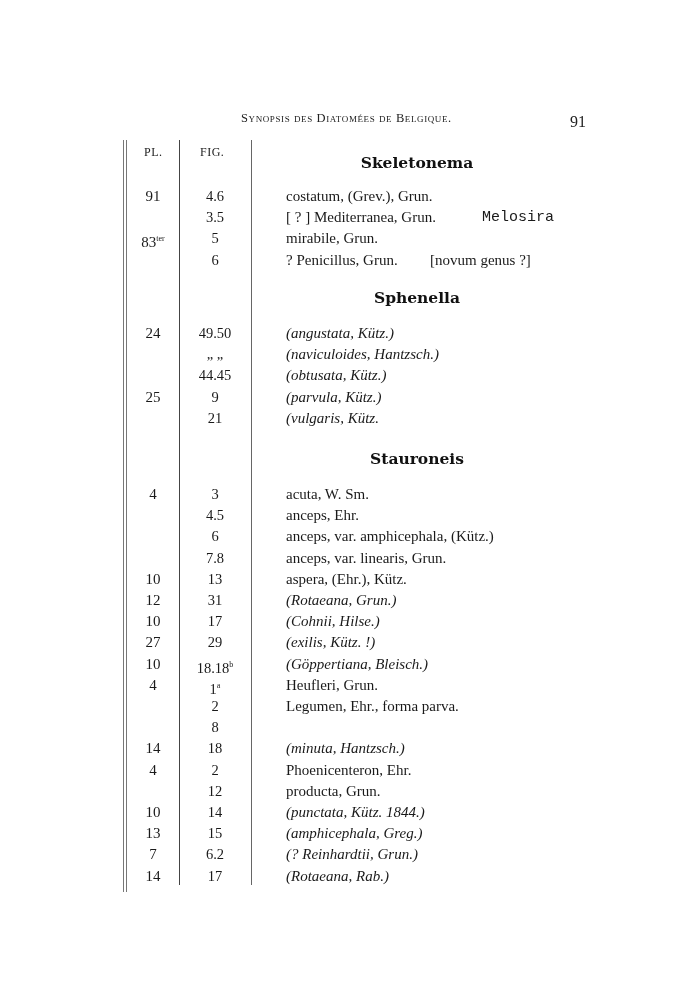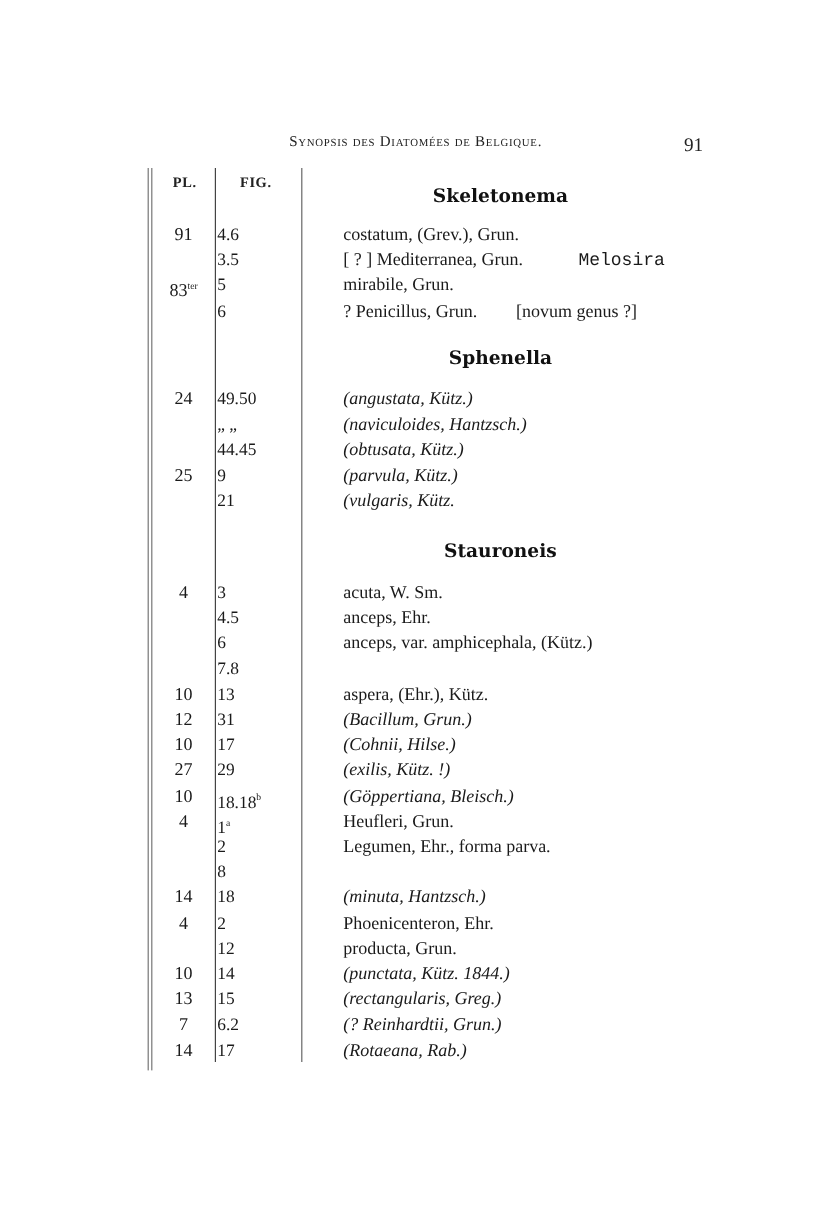--- a/index.html
+++ b/index.html
@@ -17,35 +17,35 @@
   }
   .page-number {
     position: absolute; left: 570px; top: 2px; font-size: 16px; color: #222;
   }
   .rule { position: absolute; background: #555; }
   .rule-left-a { left: 123px; top: 140px; width: 1px; height: 752px; background:#777; }
   .rule-left-b { left: 126px; top: 140px; width: 1px; height: 752px; background:#777; }
   .rule-pl { left: 179px; top: 140px; width: 1px; height: 745px; background:#444; }
   .rule-fig { left: 251px; top: 140px; width: 1px; height: 745px; background:#666; }
 
-  .col-head { position: absolute; top: 145px; font-size: 12px; letter-spacing: 0.5px; color:#222;font-weight:bold; }
+  .col-head { position: absolute; top: 145px; font-size: 12px; letter-spacing: 0.5px; color:#222; }
   .col-head.pl { left: 144px; }
   .col-head.fig { left: 200px; }
 
   .section-title {
     position: absolute; left: 252px; width: 330px; text-align: center;
     font-family: "DejaVu Serif", serif; font-weight: bold; font-size: 15.5px; color:#111;
   }
   .row { position: absolute; left: 0; width: 700px; height: 21px; font-size: 15px; line-height: 21px; }
   .row .pl {
     position: absolute; left: 130px; width: 46px; text-align: center; font-size: 15px;
   }
   .row .pl sup { font-size: 8px; vertical-align: 6px; }
   .row .fig {
-    position: absolute; left: 181px; width: 68px; text-align: left; font-size: 14.5px;
+    position: absolute; left: 181px; width: 68px; text-align: center; font-size: 14.5px;
   }
   .row .fig sup { font-size: 8px; vertical-align: 6px; }
   .row .taxon { position: absolute; left: 270px; white-space: nowrap; margin-left: 16px; }
   .row .taxon.it { font-style: italic; }
   .row .note { position: absolute; white-space: nowrap; }
 </style>
 </head>
 <body>
 
 <div class="running-head">
@@ -123,30 +123,31 @@
       <span class="taxon">anceps, Ehr.</span>
     </div>
     <div class="row" style="top: 526.4px;">
       <span class="pl"></span>
       <span class="fig">6</span>
       <span class="taxon">anceps, var. amphicephala, (Kütz.)</span>
     </div>
     <div class="row" style="top: 547.6px;">
       <span class="pl"></span>
       <span class="fig">7.8</span>
+      <span class="taxon">anceps, var. linearis, Grun.</span>
     </div>
     <div class="row" style="top: 568.8px;">
       <span class="pl">10</span>
       <span class="fig">13</span>
       <span class="taxon">aspera, (Ehr.), Kütz.</span>
     </div>
     <div class="row" style="top: 590px;">
       <span class="pl">12</span>
       <span class="fig">31</span>
-      <span class="taxon it">(Bacillum, Grun.)</span>
+      <span class="taxon it">(Rotaeana, Grun.)</span>
     </div>
     <div class="row" style="top: 611.2px;">
       <span class="pl">10</span>
       <span class="fig">17</span>
       <span class="taxon it">(Cohnii, Hilse.)</span>
     </div>
     <div class="row" style="top: 632.4px;">
       <span class="pl">27</span>
       <span class="fig">29</span>
       <span class="taxon it">(exilis, Kütz. !)</span>
@@ -186,21 +187,21 @@
       <span class="taxon">producta, Grun.</span>
     </div>
     <div class="row" style="top: 802px;">
       <span class="pl">10</span>
       <span class="fig">14</span>
       <span class="taxon it">(punctata, Kütz. 1844.)</span>
     </div>
     <div class="row" style="top: 823.2px;">
       <span class="pl">13</span>
       <span class="fig">15</span>
-      <span class="taxon it">(rectangularis, Greg.)</span>
+      <span class="taxon it">(amphicephala, Greg.)</span>
     </div>
     <div class="row" style="top: 844.4px;">
       <span class="pl">7</span>
       <span class="fig">6.2</span>
       <span class="taxon it">(? Reinhardtii, Grun.)</span>
     </div>
     <div class="row" style="top: 865.6px;">
       <span class="pl">14</span>
       <span class="fig">17</span>
       <span class="taxon it">(Rotaeana, Rab.)</span>

